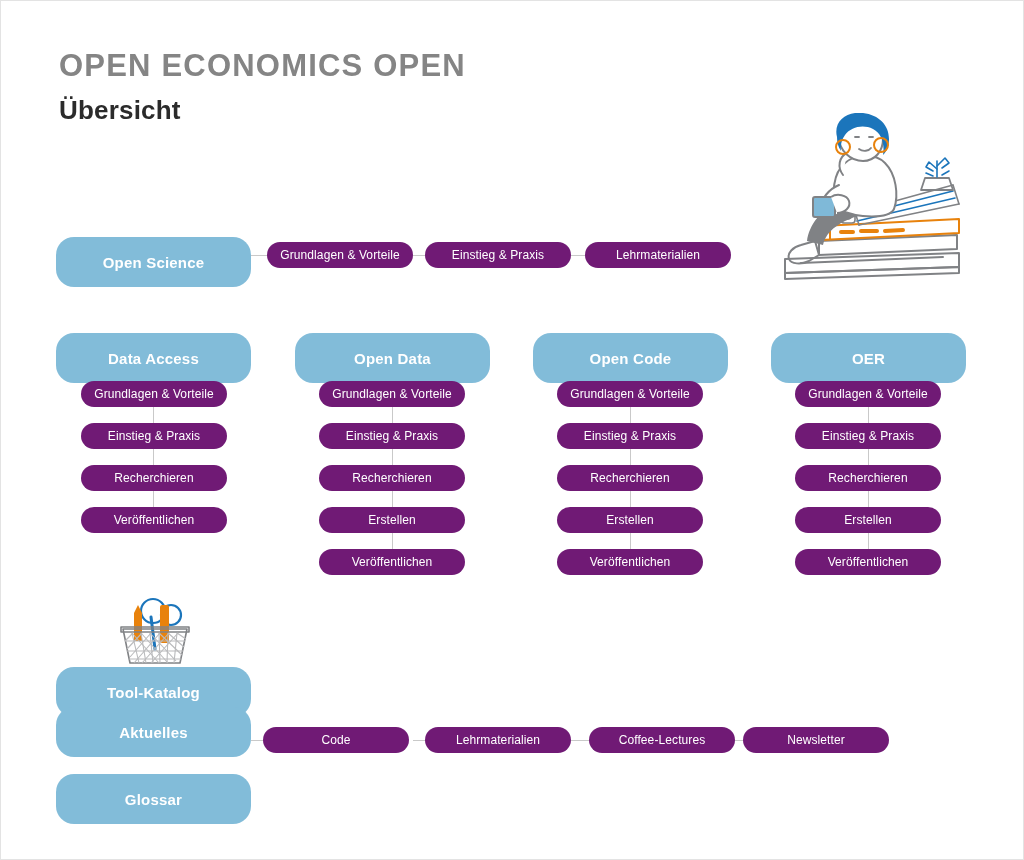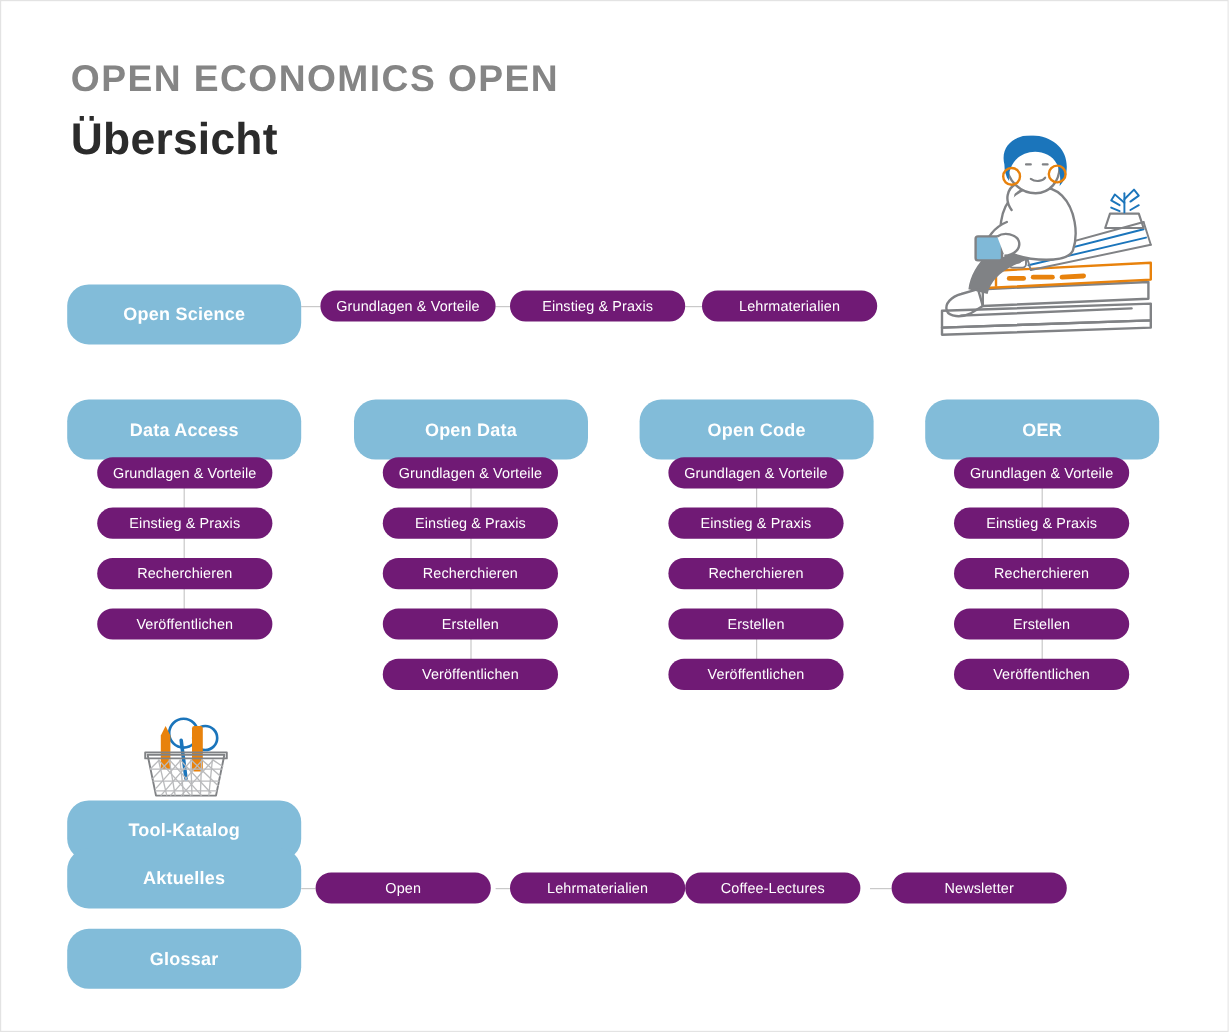--- a/index.html
+++ b/index.html
@@ -28,21 +28,21 @@
     font-size: 31px;
     font-weight: bold;
     letter-spacing: 1.2px;
     color: #858585;
     white-space: nowrap;
   }
   .title {
     position: absolute;
     left: 58px;
     top: 94px;
-    font-size: 37px;
+    font-size: 26px;
     font-weight: bold;
     letter-spacing: 0.2px;
     color: #2b2b2b;
     white-space: nowrap;
   }
 
   
   .pill {
     position: absolute;
     box-sizing: border-box;
@@ -282,20 +282,20 @@
   <div class="pill pill-sub" style="left:794px; top:548px;">Veröffentlichen</div>
 
   <div class="pill pill-primary" style="left:55px; top:666px;">Tool-Katalog</div>
 
   <div class="conn-h" style="left:250px; top:739px; width:12px;"></div>
   <div class="conn-h" style="left:412px; top:739px; width:12px;"></div>
   <div class="conn-h" style="left:570px; top:739px; width:18px;"></div>
   <div class="conn-h" style="left:724px; top:739px; width:18px;"></div>
 
   <div class="pill pill-primary" style="left:55px; top:706px;">Aktuelles</div>
-  <div class="pill pill-sub" style="left:262px; top:726px;">Open</div>
+  <div class="pill pill-sub" style="left:262px; top:726px;">Code</div>
   <div class="pill pill-sub" style="left:424px; top:726px;">Lehrmaterialien</div>
-  <div class="pill pill-sub" style="left:570px; top:726px;">Coffee-Lectures</div>
+  <div class="pill pill-sub" style="left:588px; top:726px;">Coffee-Lectures</div>
   <div class="pill pill-sub" style="left:742px; top:726px;">Newsletter</div>
 
   <div class="pill pill-primary" style="left:55px; top:773px;">Glossar</div>
 
 </div>
 
 </body></html>

